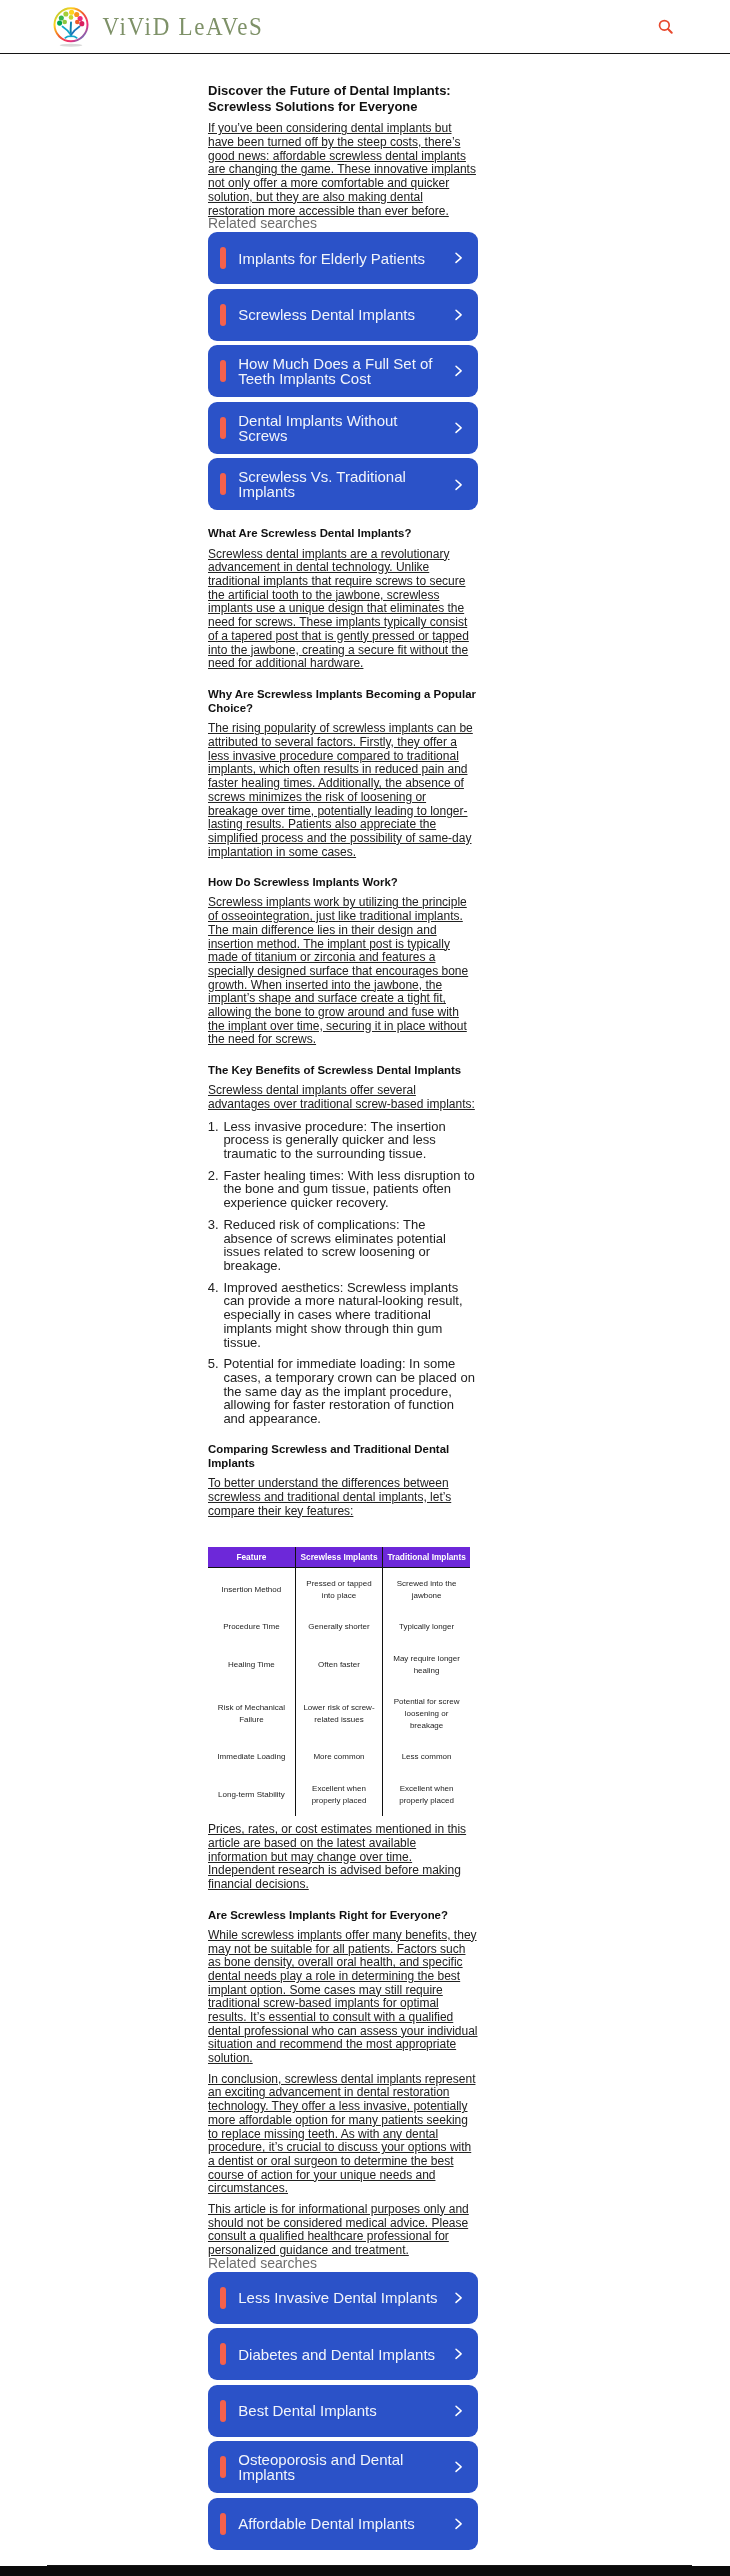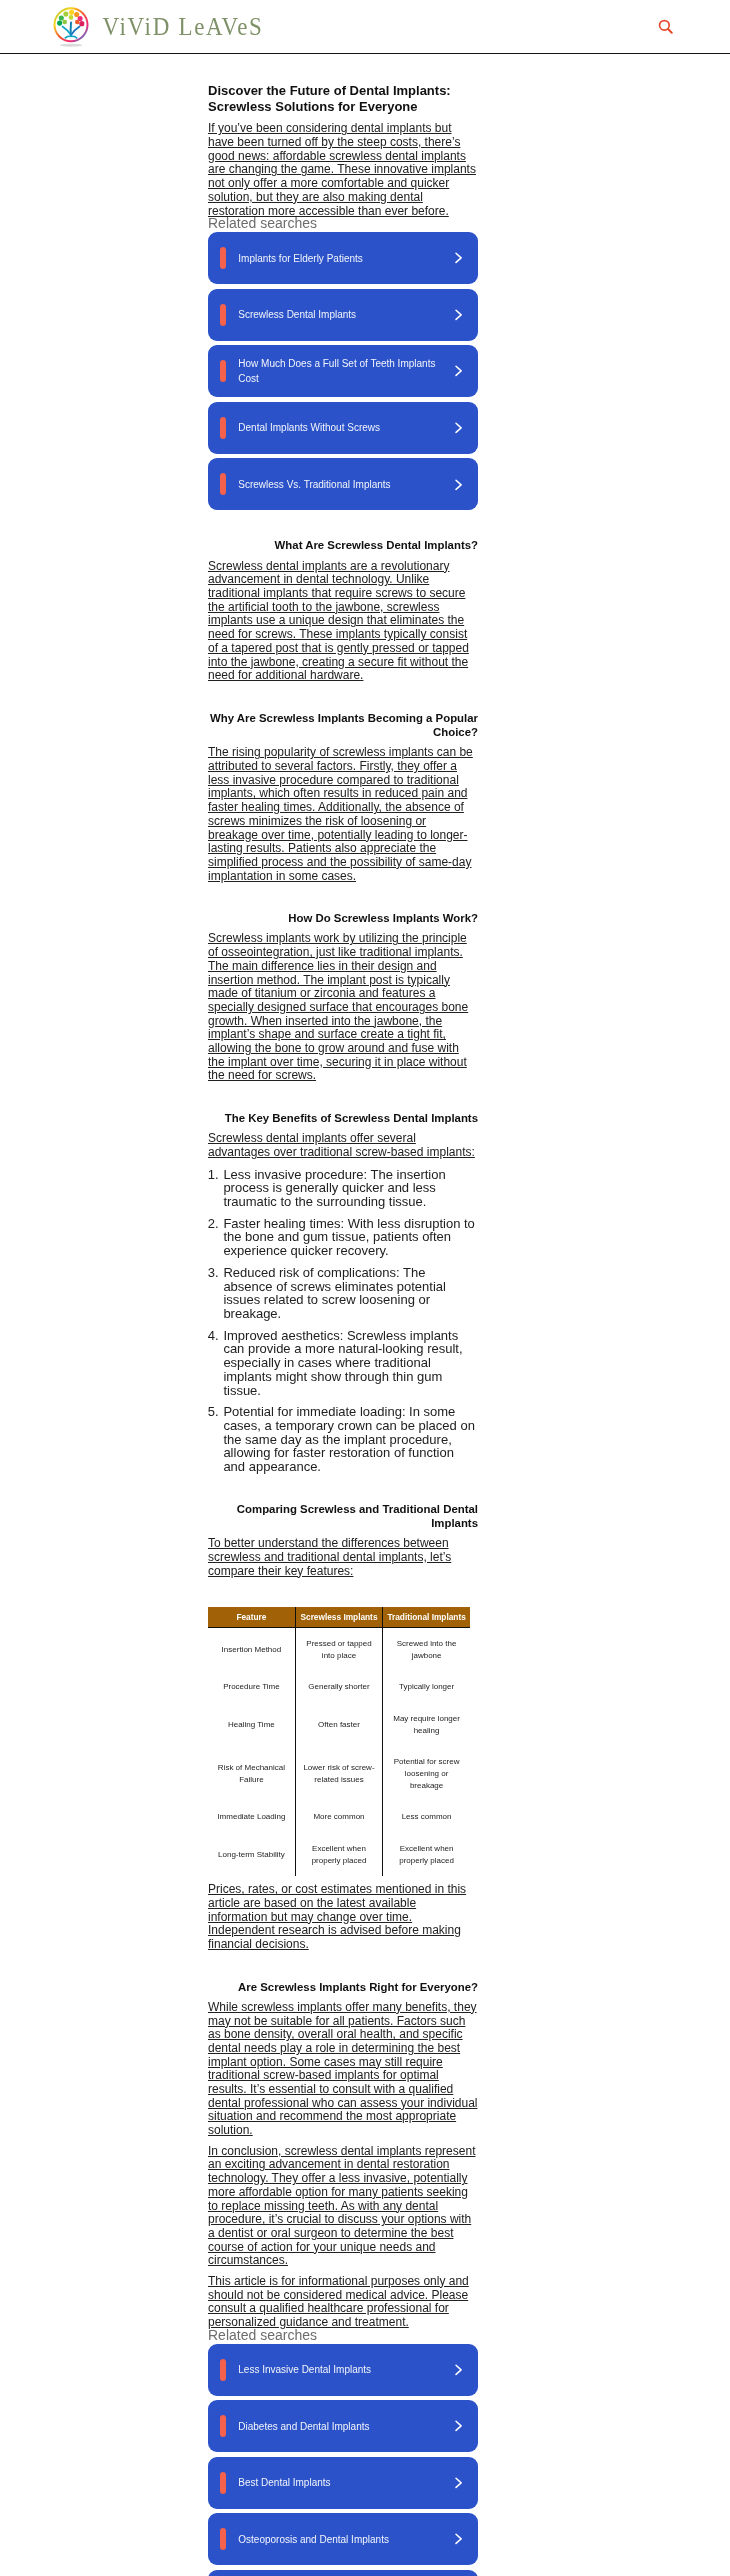--- a/index.html
+++ b/index.html
@@ -27,46 +27,45 @@
   }
   .search-btn{background:none;border:none;padding:2.3px;cursor:pointer;line-height:0;}
 
   
   .article{width:270px;margin-left:208px;}
   .article h1{
     margin:28.5px 0 0;font-size:13px;line-height:16.5px;color:#101010;
     font-weight:bold;
   }
   .article h2{
-    margin:28px 0 0;font-size:11.4px;line-height:14.3px;color:#101010;
+    margin:16px 0 0;font-size:11.4px;line-height:14.3px;color:#101010;
     font-weight:bold;
-    text-align:right;
   }
   .article p{margin:6.8px 0 0;font-size:12px;line-height:13.7px;color:#212121;text-decoration:underline;}
   .related-label{margin-top:0;font-size:14px;line-height:11px;color:#6d6d6d;}
 
   .rs-list{margin-top:2.9px;display:flex;flex-direction:column;gap:4.6px;}
   .rs-btn{
     display:flex;align-items:center;min-height:52px;box-sizing:border-box;
     background:#2b52c8;border:none;border-radius:9px;
     padding:5.7px 13.7px 5.7px 12px;cursor:pointer;text-align:left;width:100%;
   }
   .rs-pill{flex:0 0 5.7px;height:22px;border-radius:3.4px;background:#f4614d;margin-right:12.6px;}
-  .rs-label{flex:1;color:#f2f5fb;font-size:10px;line-height:15px;padding-right:5.7px;
+  .rs-label{flex:1;color:#f2f5fb;font-size:15px;line-height:15px;padding-right:5.7px;
     font-family:"Liberation Sans",sans-serif;}
   .rs-chev{flex:0 0 auto;}
 
   .article ol{margin:8px 0 0;padding-left:14.3px;}
   .article li{font-size:13px;line-height:13.7px;color:#212121;margin-bottom:8px;padding-left:1.1px;}
   .article li:last-child{margin-bottom:0;}
 
   
   .cmp-table{margin-top:28.5px;border-collapse:collapse;width:262px;table-layout:fixed;}
   .cmp-table th{
-    background:#a16207;color:#ffffff;font-size:8.3px;font-weight:bold;
+    background:#6d28d9;color:#ffffff;font-size:8.3px;font-weight:bold;
     padding:5.1px 3.4px;border-bottom:1.1px solid #101010;text-align:center;line-height:10.3px;
   }
   .cmp-table td{
     font-size:8px;line-height:12px;color:#1d1d1d;text-align:center;
     padding:9.7px 5.7px;vertical-align:middle;
   }
   .cmp-table th + th, .cmp-table td + td{border-left:0.9px solid #101010;}
 
   .disclaimer{margin-top:28.5px;}
 

